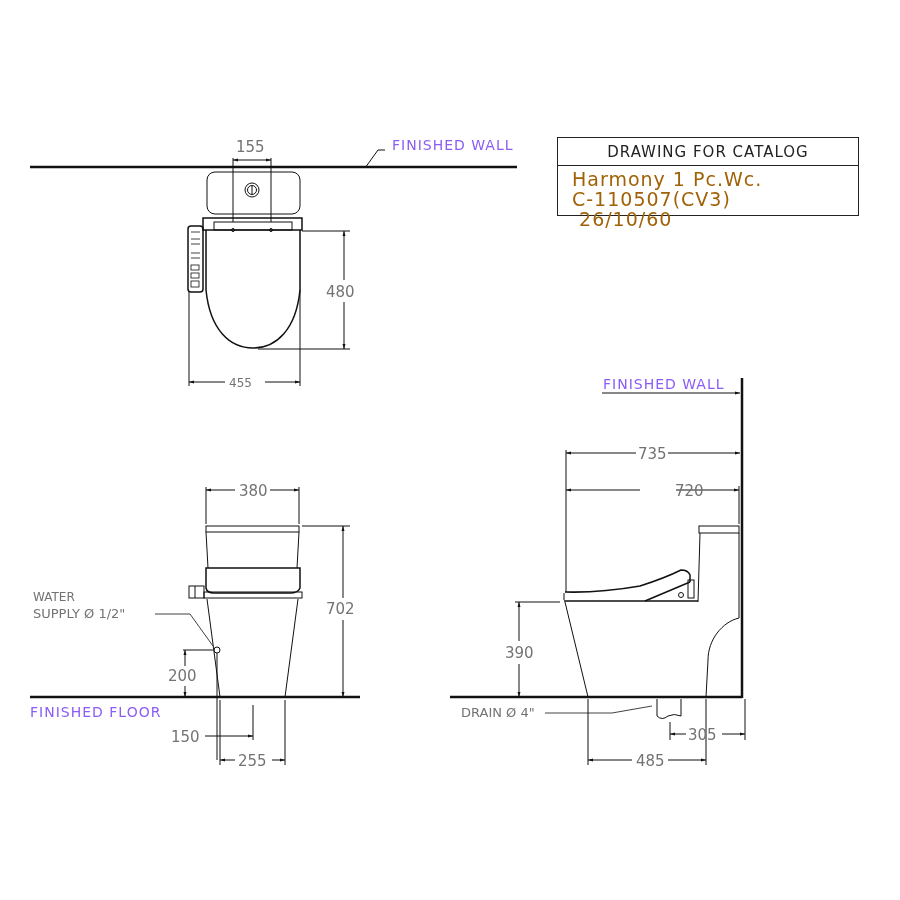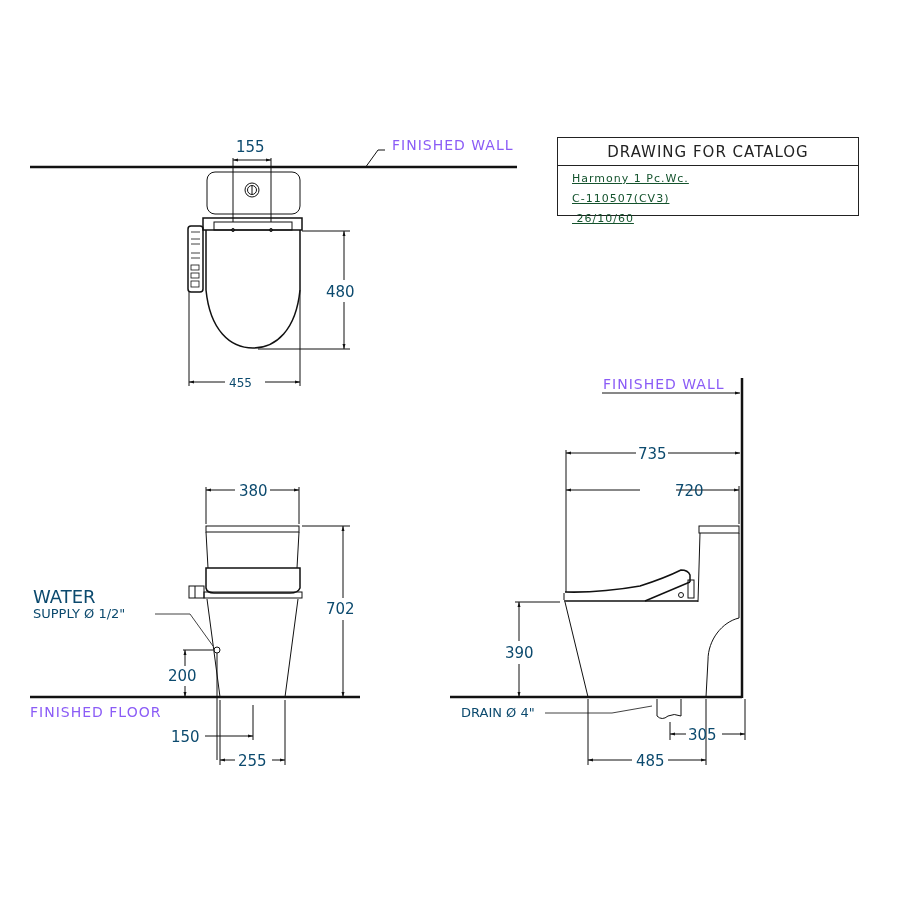--- a/index.html
+++ b/index.html
@@ -1,24 +1,24 @@
 <!DOCTYPE html>
 <html><head>
   <meta charset="utf-8">
   <style>
     html, body { margin: 0; padding: 0; background: #ffffff; }
     body { width: 900px; height: 900px; position: relative; overflow: hidden; font-family: "DejaVu Sans", sans-serif; color: #111; }
     svg { position: absolute; left: 0; top: 0; }
-    .lbl { position: absolute; font-size: 14px; line-height: 16px; white-space: nowrap; color: #0c4a6e; }
+    .lbl { position: absolute; font-size: 14px; line-height: 16px; white-space: nowrap; color: #737373; }
     .thin { font-family: "DejaVu Sans", sans-serif; font-weight: normal; letter-spacing: 1px; color: #8b5cf6; }
     .title-block { position: absolute; left: 557px; top: 137px; width: 302px; height: 79px; border: 1px solid #222; box-sizing: border-box; }
     .tb-head { height: 27px; border-bottom: 1px solid #222; text-align: center; font-size: 15px; line-height: 28px; letter-spacing: 1px; color: #222; }
     .tb-body { display: flex; height: 66px; }
     .tb-keys { width: 66px; border-right: 1px solid #222; padding: 3px 0 0 8px; box-sizing: border-box; font-size: 15px; line-height: 20px; color: #222; }
-    .tb-vals { padding: 3px 0 0 14px; font-size: 11px; line-height: 20px; letter-spacing: 1px; color: #14532d; text-decoration: underline; }
+    .tb-vals { padding: 3px 0 0 14px; font-size: 19px; line-height: 20px; letter-spacing: 1px; color: #a16207; }
     .tb-row { display: block; }
   </style>
 </head>
 <body>
 
 <svg width="900" height="900" viewBox="0 0 900 900">
   <defs>
     <marker id="arr" viewBox="0 0 10 10" refX="10" refY="5" markerWidth="9" markerHeight="5" orient="auto-start-reverse">
       <path d="M0,2 L10,5 L0,8 z" fill="#111"></path>
     </marker>
@@ -167,21 +167,21 @@
   </div>
 </div>
 
 <span class="lbl thin" style="left:392px;top:137px;">FINISHED WALL</span>
 <span class="lbl" style="left:236px;top:139px;font-size:15px;">155</span>
 <span class="lbl" style="left:326px;top:284px;font-size:15px;">480</span>
 <span class="lbl" style="left:229px;top:375px;font-size:12px;">455</span>
 
 <span class="lbl" style="left:239px;top:483px;font-size:15px;">380</span>
 <span class="lbl" style="left:326px;top:601px;font-size:15px;">702</span>
-<span class="lbl" style="left:33px;top:589px;font-size:18px;">WATER</span>
+<span class="lbl" style="left:33px;top:589px;font-size:12px;">WATER</span>
 <span class="lbl" style="left:33px;top:606px;font-size:13px;">SUPPLY Ø 1/2"</span>
 <span class="lbl" style="left:168px;top:668px;font-size:15px;">200</span>
 <span class="lbl thin" style="left:30px;top:704px;">FINISHED FLOOR</span>
 <span class="lbl" style="left:171px;top:729px;font-size:15px;">150</span>
 <span class="lbl" style="left:238px;top:753px;font-size:15px;">255</span>
 
 <span class="lbl thin" style="left:603px;top:376px;">FINISHED WALL</span>
 <span class="lbl" style="left:638px;top:446px;font-size:15px;">735</span>
 <span class="lbl" style="left:643px;top:483px;font-size:15px;margin-left:32px;">720</span>
 <span class="lbl" style="left:505px;top:645px;font-size:15px;">390</span>

